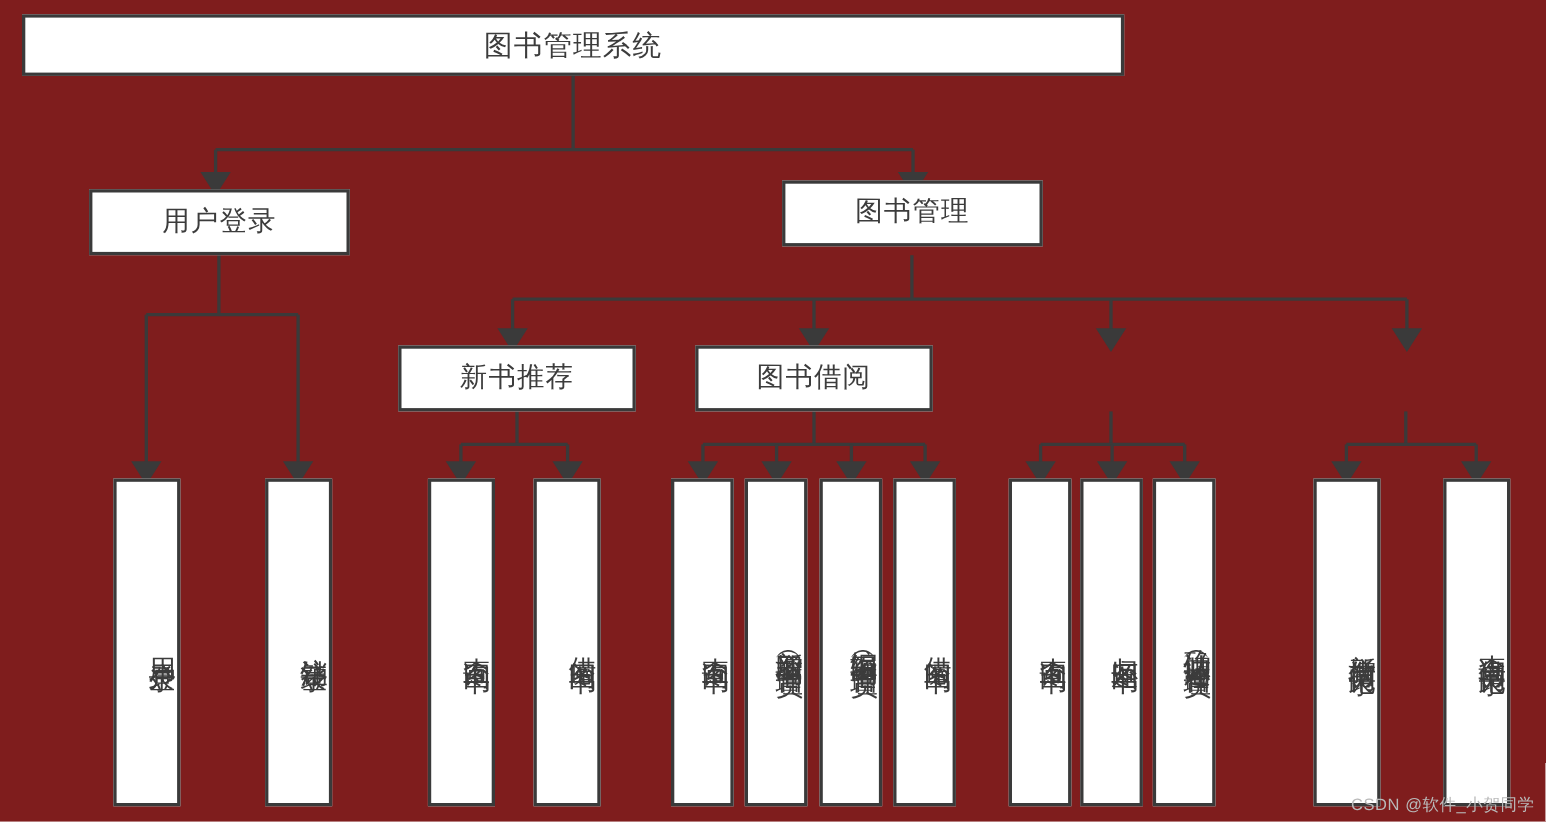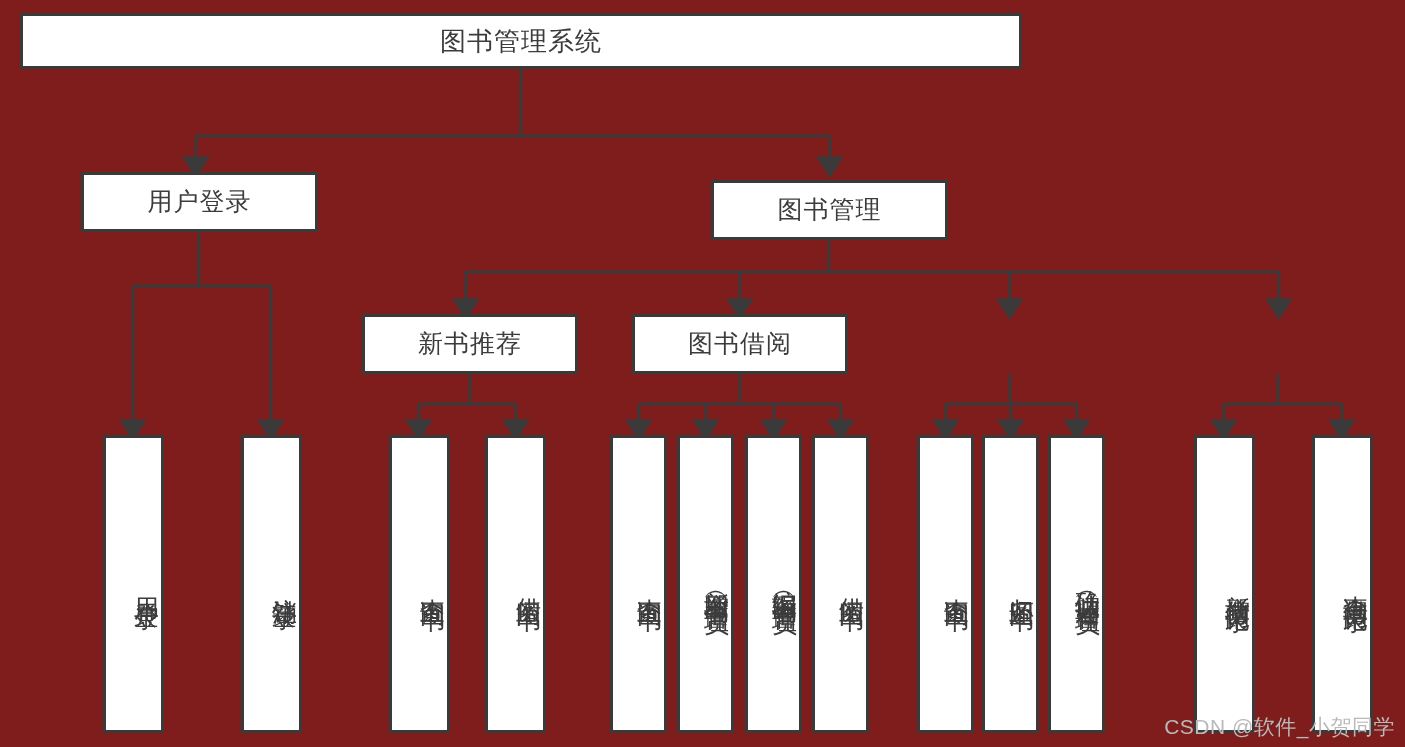--- a/index.html
+++ b/index.html
@@ -53,21 +53,21 @@
     left: 0;
     top: 0;
     width: 1405px;
     height: 747px;
     pointer-events: none;
   }
   .watermark {
     position: absolute;
     right: 10px;
     bottom: 6px;
-    font-size: 21px;
+    font-size: 15px;
     color: #b9b9b9;
     letter-spacing: 0.5px;
     white-space: nowrap;
   }
 </style>
 </head>
 <body>
 
 <div id="canvas">
 
@@ -117,21 +117,21 @@
       <path d="M1278,374 L1278,404"></path>
       <path d="M1224,404 L1342,404"></path>
       <path d="M1224,404 L1224,423" marker-end="url(#arrow)"></path>
       <path d="M1342,404 L1342,423" marker-end="url(#arrow)"></path>
     </g>
   </svg>
 
   <div class="node horiz root" style="left:20px; top:13px; width:1002px; height:56px;">图书管理系统</div>
 
   <div class="node horiz" style="left:81px; top:172px; width:237px; height:60px;">用户登录</div>
-  <div class="node horiz" style="left:711px; top:180px; width:237px; height:60px;">图书管理</div>
+  <div class="node horiz" style="left:711px; top:164px; width:237px; height:60px;font-family:Liberation Mono, monospace;">图书管理</div>
 
   <div class="node horiz" style="left:632px; top:314px; width:216px; height:60px;">图书借阅</div>
   <div class="node horiz" style="left:362px; top:314px; width:216px; height:60px;">新书推荐</div>
 
   <div class="node vert" style="left:103px; top:435px; width:61px; height:298px;">用户登录</div>
   <div class="node vert" style="left:241px; top:435px; width:61px; height:298px;">注销登录</div>
 
   <div class="node vert" style="left:389px; top:435px; width:61px; height:298px;">查询图书</div>
   <div class="node vert" style="left:485px; top:435px; width:61px; height:298px;">借阅图书</div>
 

